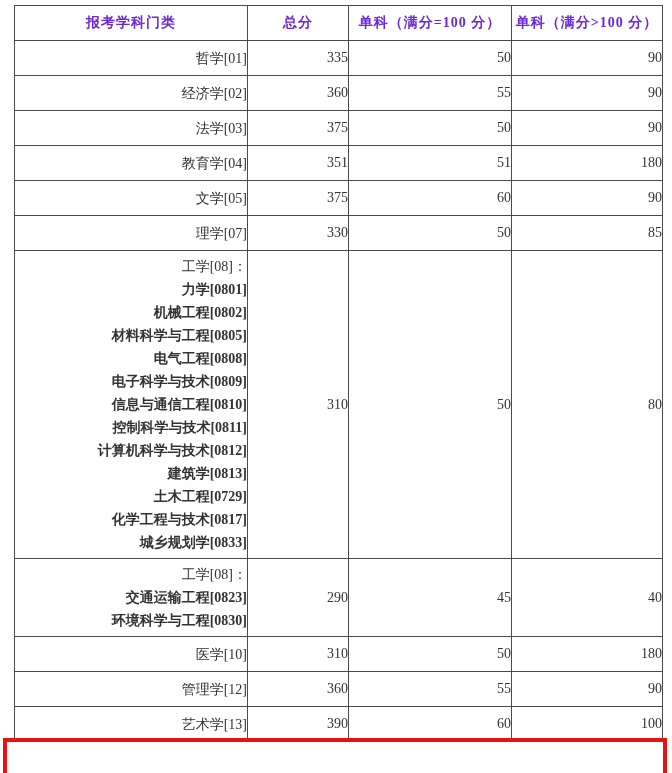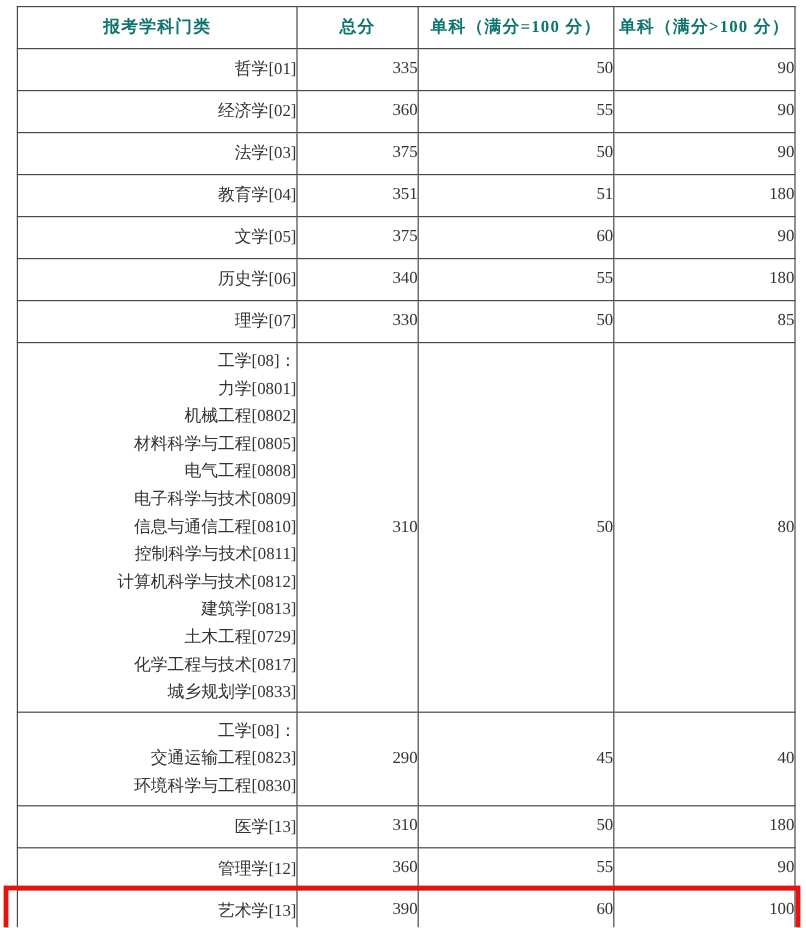--- a/index.html
+++ b/index.html
@@ -20,31 +20,31 @@
     border-collapse: collapse;
     table-layout: fixed;
   }
   .score-table th, .score-table td {
     border: 1px solid #4a4a4a;
     font-size: 14px;
     padding: 0;
   }
   .score-table th {
     font-weight: bold;
-    color: #0f766e;
+    color: #6d28d9;
     height: 34px;
     text-align: center;
     letter-spacing: 1px;
   }
   tr.simple { height: 35px; }
   td.cat { text-align: right; padding-left: 10px; }
   td.num { text-align: right; vertical-align: middle; }
   tr.multi td.cat { vertical-align: top; padding-top: 4px; padding-bottom: 4px; }
   .cat-main, .cat-sub { line-height: 23px; white-space: nowrap; }
-  .cat-sub { padding-left: 48px; }
+  .cat-sub { padding-left: 48px; font-weight: bold; }
   .highlight-box {
     position: absolute;
     box-sizing: border-box;
     border: 4px solid #e8120e;
     background: transparent;
     pointer-events: none;
   }
 </style>
 </head>
 <body>
@@ -101,28 +101,20 @@
         <tr class="simple">
           <td class="cat">
             <div class="cat-main">文学[05]</div>
           </td>
           <td class="num">375</td>
           <td class="num">60</td>
           <td class="num">90</td>
         </tr>
         <tr class="simple">
           <td class="cat">
-            <div class="cat-main">历史学[06]</div>
-          </td>
-          <td class="num">340</td>
-          <td class="num">55</td>
-          <td class="num">180</td>
-        </tr>
-        <tr class="simple">
-          <td class="cat">
             <div class="cat-main">理学[07]</div>
           </td>
           <td class="num">330</td>
           <td class="num">50</td>
           <td class="num">85</td>
         </tr>
         <tr class="multi">
           <td class="cat">
             <div class="cat-main">工学[08]：</div>
             <div class="cat-sub">力学[0801]</div>
@@ -147,21 +139,21 @@
             <div class="cat-main">工学[08]：</div>
             <div class="cat-sub">交通运输工程[0823]</div>
             <div class="cat-sub">环境科学与工程[0830]</div>
           </td>
           <td class="num">290</td>
           <td class="num">45</td>
           <td class="num">40</td>
         </tr>
         <tr class="simple">
           <td class="cat">
-            <div class="cat-main">医学[13]</div>
+            <div class="cat-main">医学[10]</div>
           </td>
           <td class="num">310</td>
           <td class="num">50</td>
           <td class="num">180</td>
         </tr>
         <tr class="simple">
           <td class="cat">
             <div class="cat-main">管理学[12]</div>
           </td>
           <td class="num">360</td>

